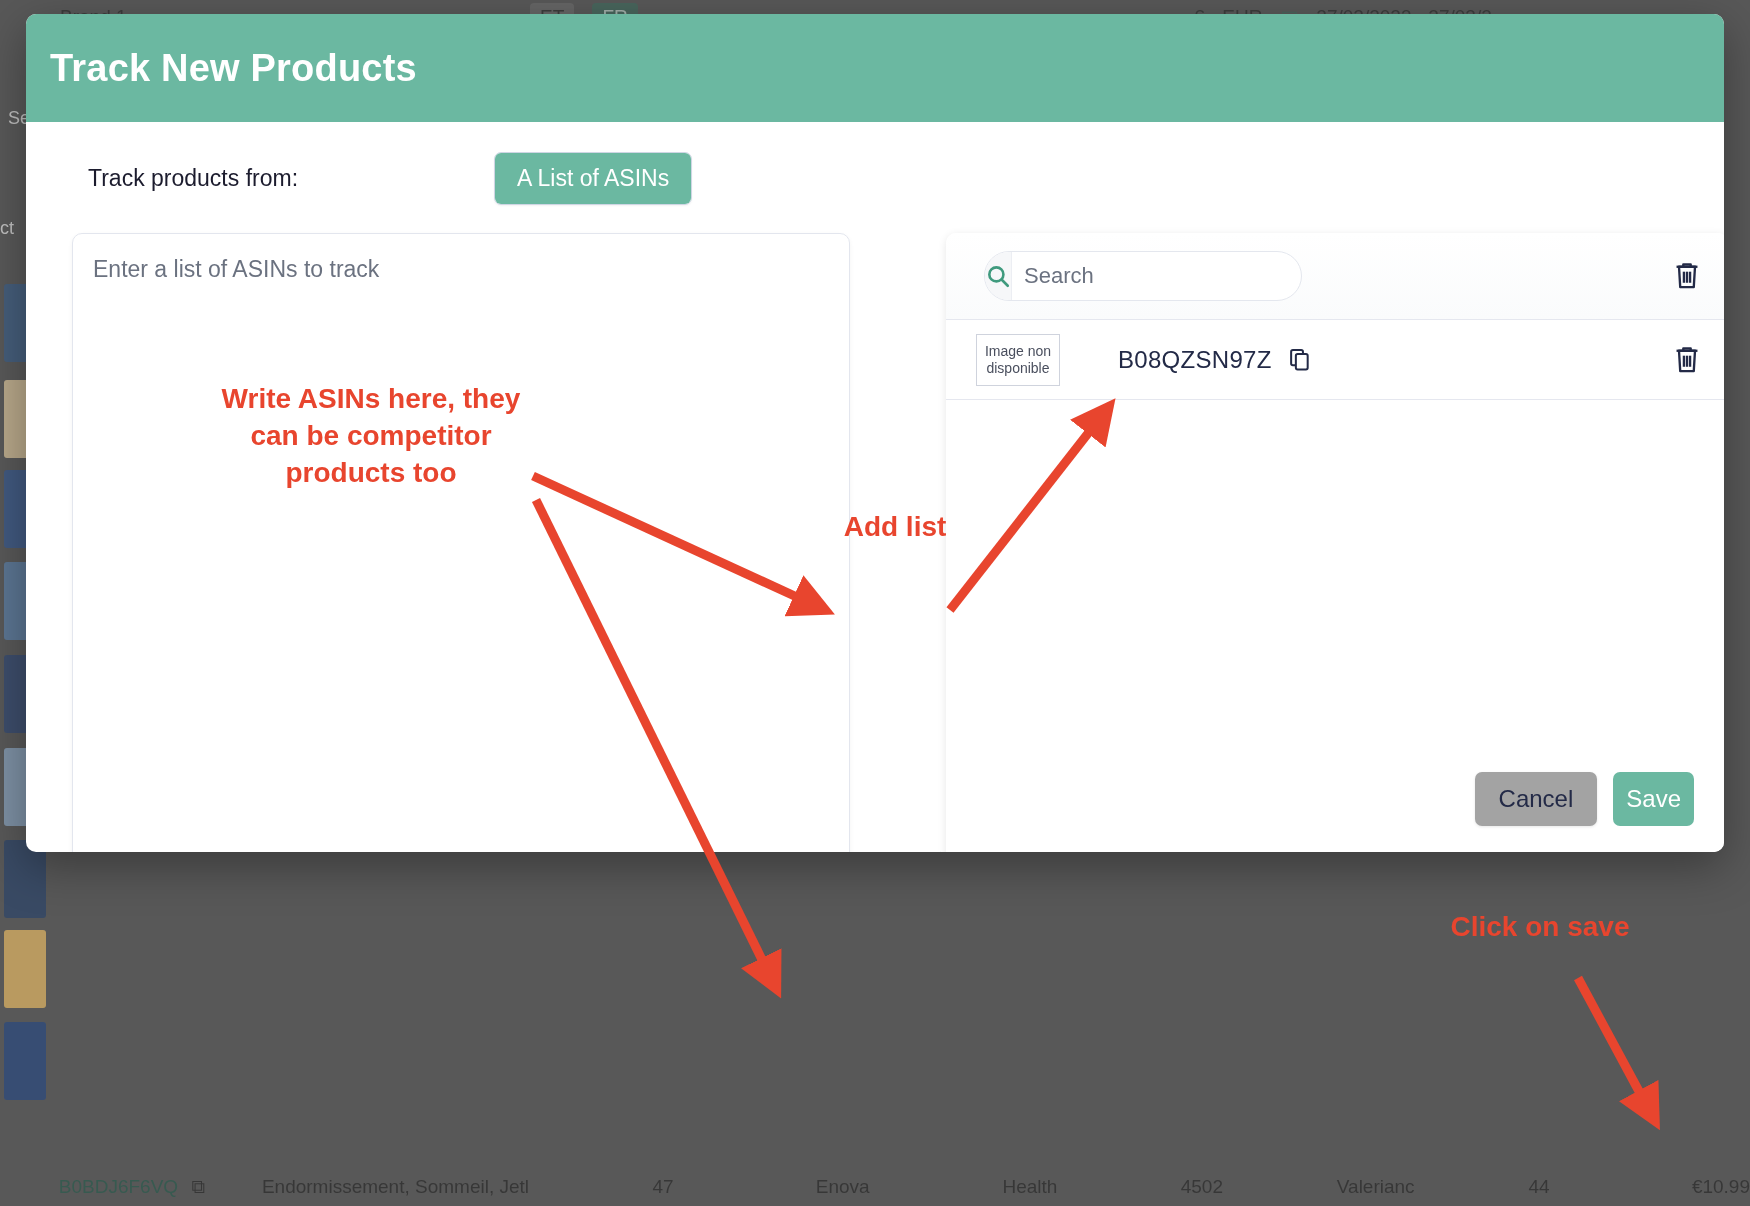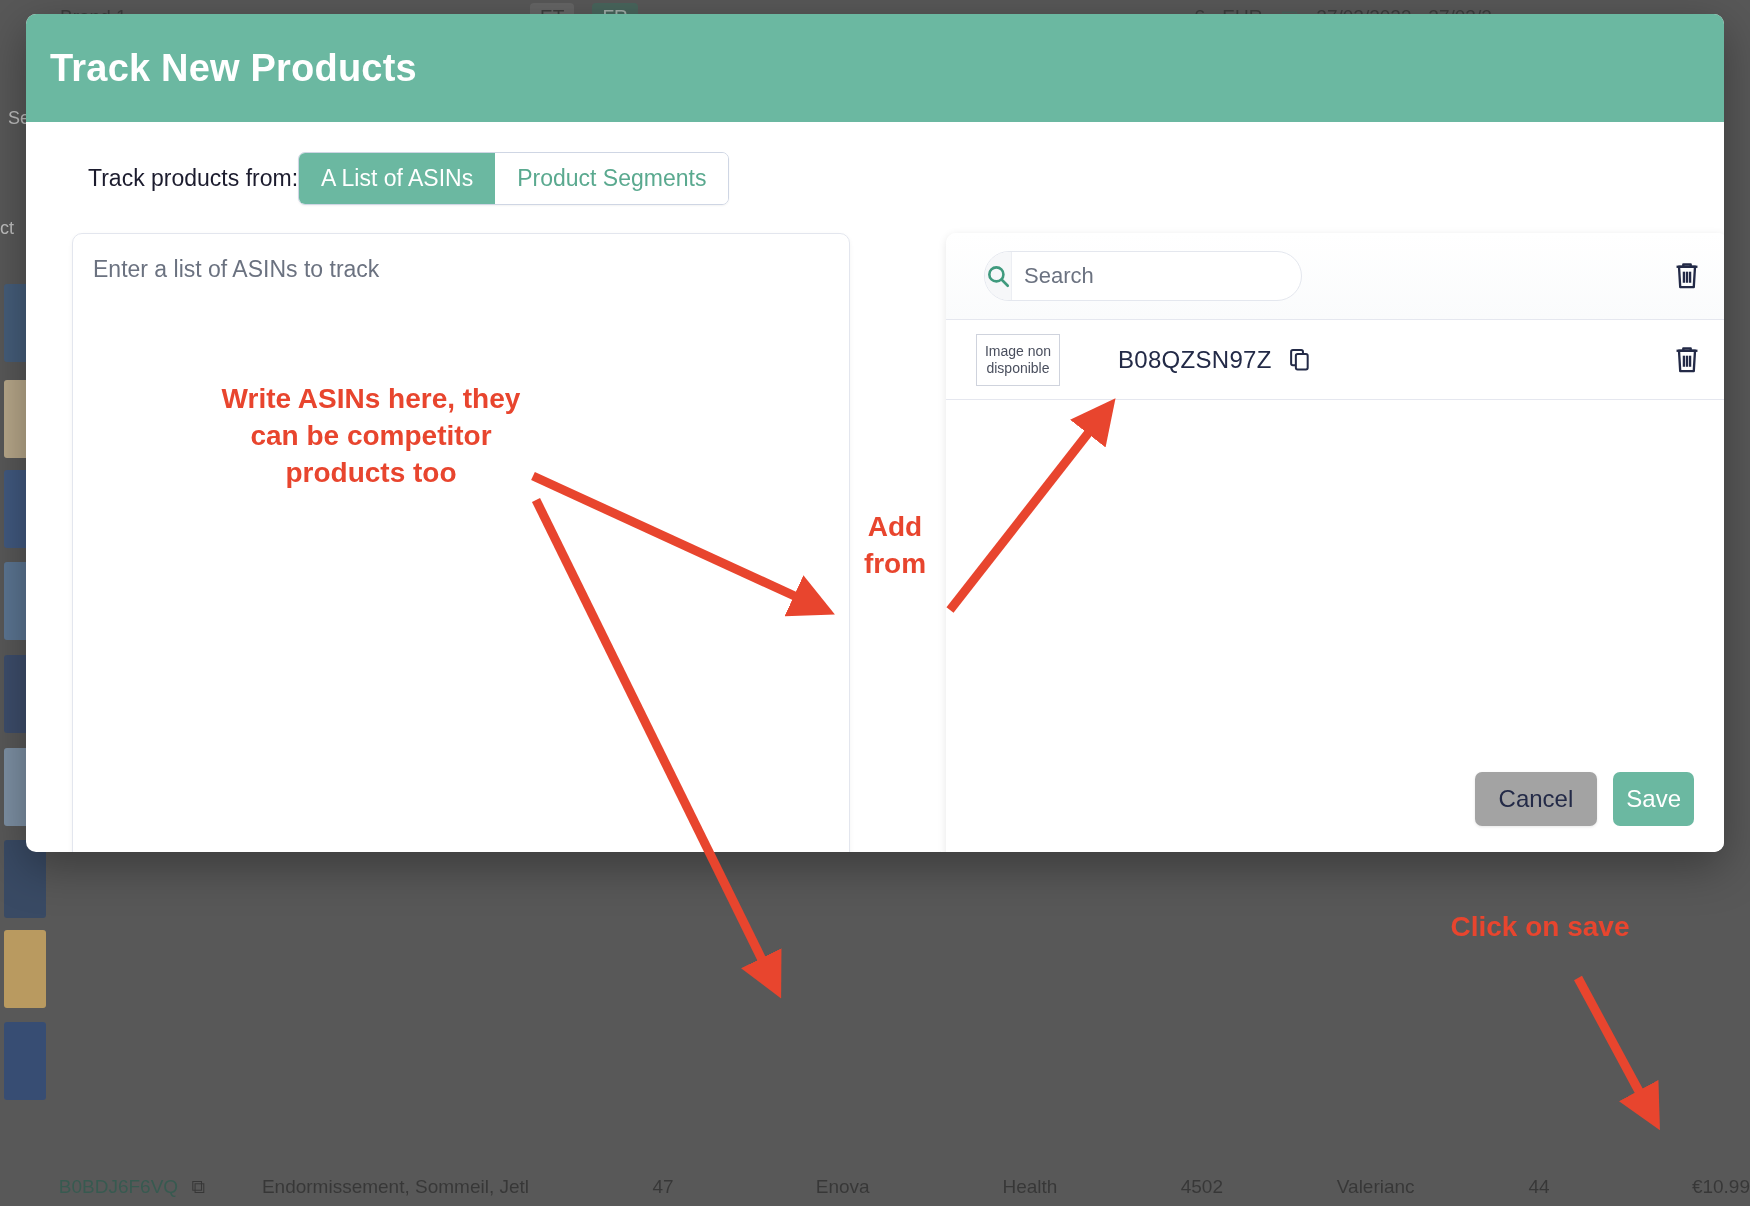--- a/index.html
+++ b/index.html
@@ -74,20 +74,21 @@
 
   
   .source-row {
     display: flex; align-items: center;
     padding: 30px 0 0 62px;
   }
   .source-label {
     font-size: 23px; color: #1c1c2e;
   }
   .toggle-group {
+    margin-left: 196px;
     display: flex;
     border: 1px solid #cfd6e4;
     border-radius: 7px;
     overflow: hidden;
     box-shadow: 0 1px 2px rgba(0,0,0,.05);
   }
   .toggle-btn {
     font-size: 23px;
     padding: 12px 22px;
     cursor: pointer;
@@ -318,21 +319,20 @@
 <div id="modal">
 
   <div id="modal-header">
     <div id="modal-title">Track New Products</div>
   </div>
 
   <div class="source-row">
     <div class="source-label">Track products from:</div>
     <div class="toggle-group">
       <button class="toggle-btn active">A List of ASINs</button>
-      <button class="toggle-btn">Product Segments</button>
     </div>
   </div>
 
   <div class="panels">
 
     <div class="left-panel">
       <div class="ta-placeholder">Enter a list of ASINs to track</div>
       <div class="grammarly">
         <div class="disc">G</div>
       </div>
@@ -405,15 +405,15 @@
     <line x1="533" y1="476" x2="812" y2="604" stroke="#e8452e" stroke-width="9" marker-end="url(#ah)"></line>
 
     <line x1="536" y1="500" x2="770" y2="976" stroke="#e8452e" stroke-width="9" marker-end="url(#ah)"></line>
 
     <line x1="950" y1="610" x2="1100" y2="418" stroke="#e8452e" stroke-width="9" marker-end="url(#ah)"></line>
 
     <line x1="1578" y1="978" x2="1648" y2="1108" stroke="#e8452e" stroke-width="9" marker-end="url(#ah)"></line>
   </svg>
 
   <div class="note" id="note-write">Write ASINs here, they can be competitor products too</div>
-  <div class="note" id="note-add">Add from</div>
+  <div class="note" id="note-add">Add list</div>
   <div class="note" id="note-click">Click on save</div>
 </div>
 
 </body></html>

